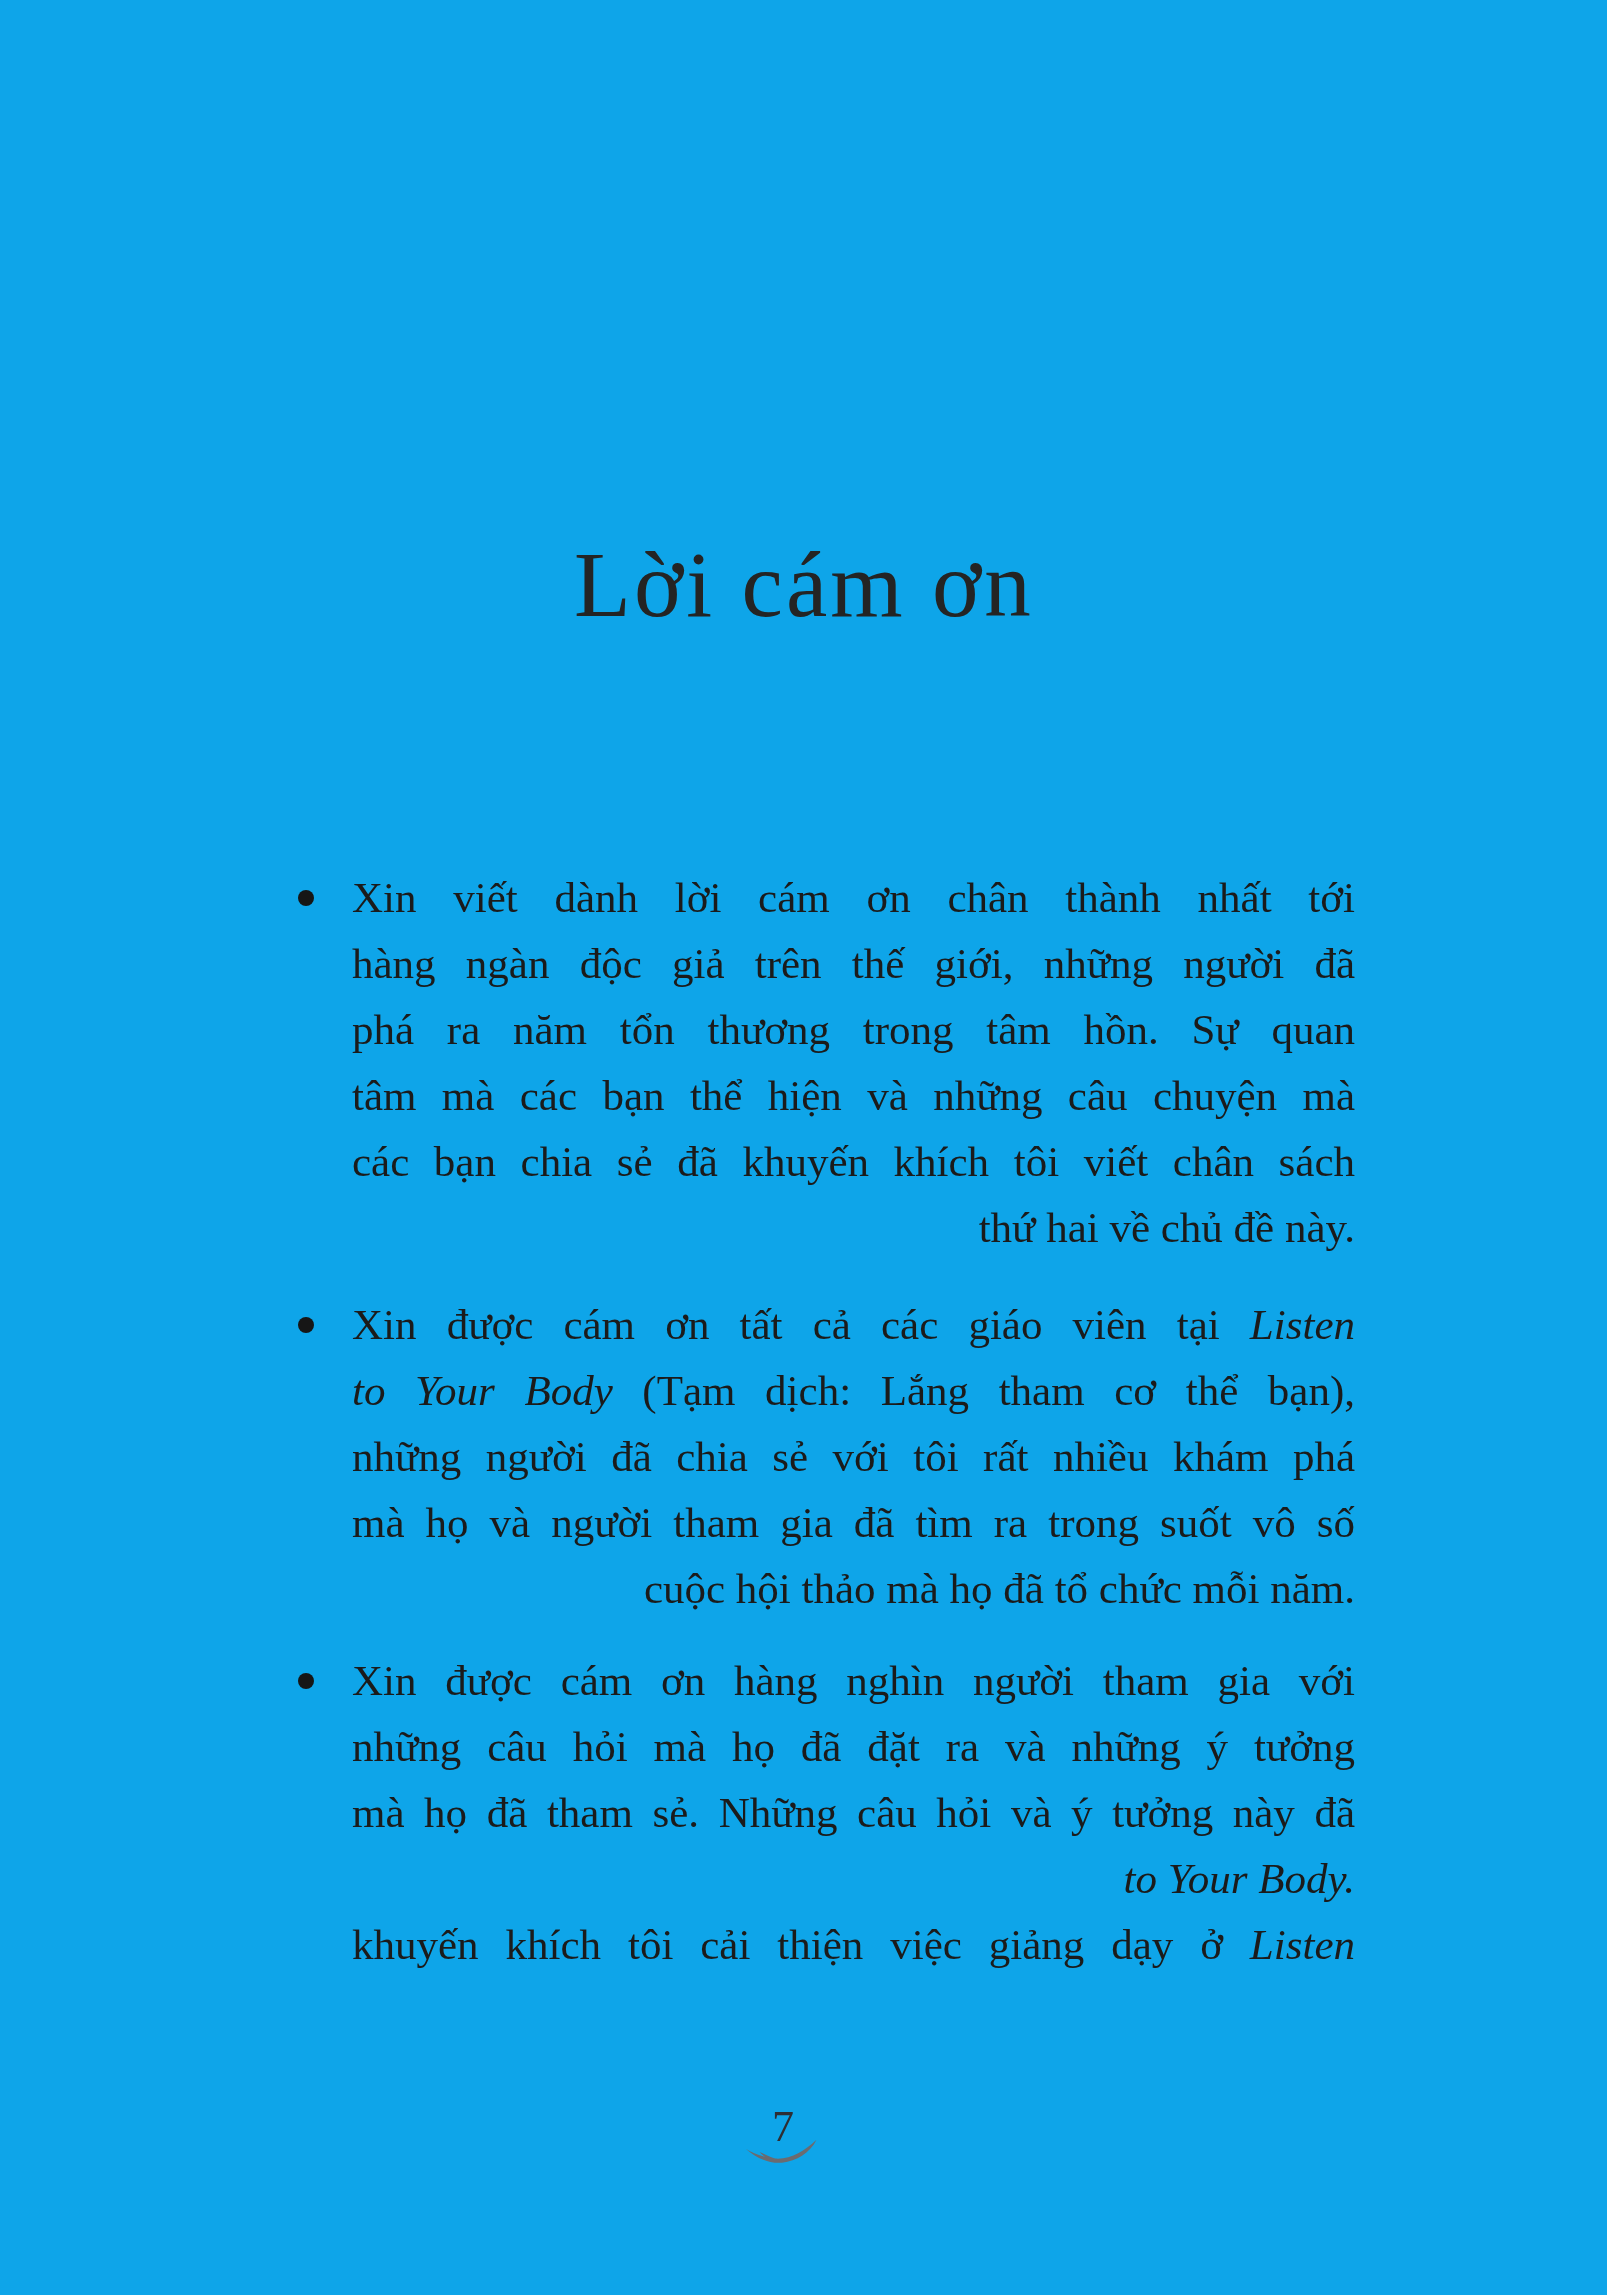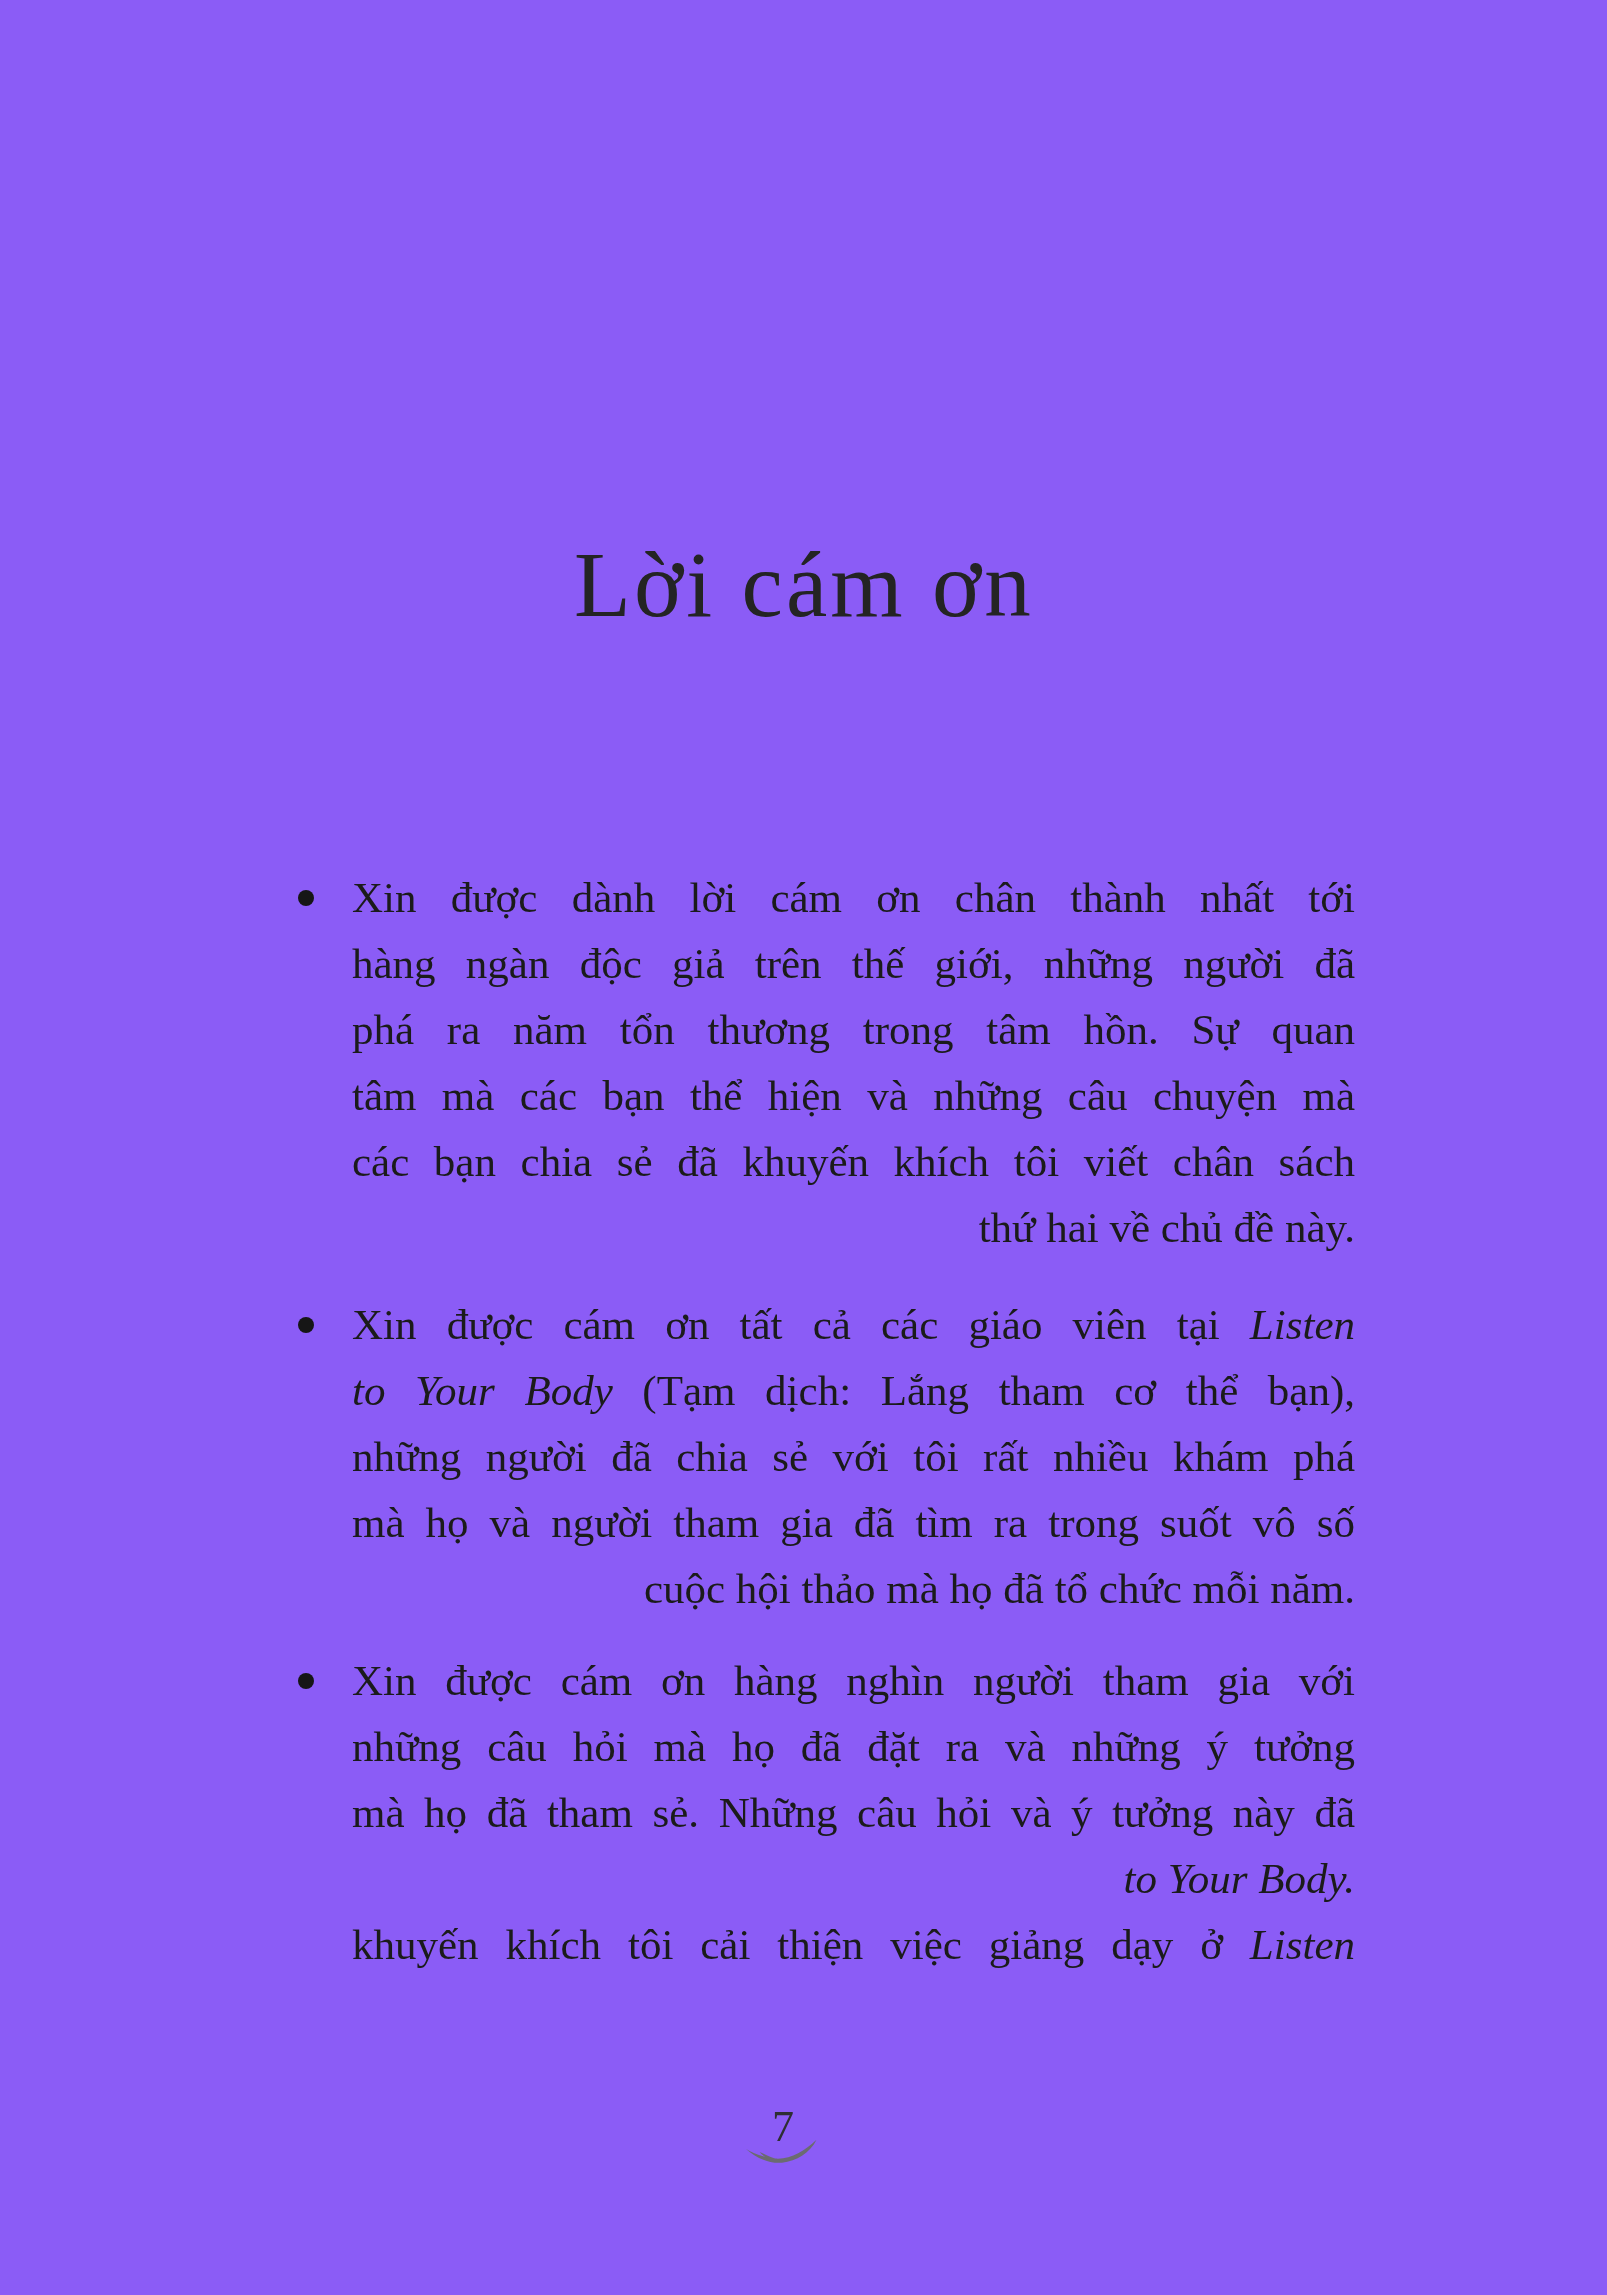--- a/index.html
+++ b/index.html
@@ -4,21 +4,21 @@
 <style>
   html, body {
     margin: 0;
     padding: 0;
     background: #e8e8e8;
   }
   .page {
     position: relative;
     width: 1608px;
     height: 2295px;
-    background: #8b5cf6;
+    background: #0ea5e9;
     font-family: "Liberation Serif", serif;
     overflow: hidden;
   }
   .title {
     position: absolute;
     top: 527px;
     left: 0;
     width: 1608px;
     margin: 0;
     text-align: center;
@@ -98,21 +98,21 @@
 <body>
 
 <div class="page">
 
   <h1 class="title">Lời cám ơn</h1>
 
   <div class="content">
 
     <div class="bullet-item">
       <span class="dot"></span>
-      <div class="line jl"><span>Xin được dành lời cám ơn chân thành nhất tới</span></div>
+      <div class="line jl"><span>Xin viết dành lời cám ơn chân thành nhất tới</span></div>
       <div class="line jl"><span>hàng ngàn độc giả trên thế giới, những người đã</span></div>
       <div class="line jl"><span>phá ra năm tổn thương trong tâm hồn. Sự quan</span></div>
       <div class="line jl"><span>tâm mà các bạn thể hiện và những câu chuyện mà</span></div>
       <div class="line jl"><span>các bạn chia sẻ đã khuyến khích tôi viết chân sách</span></div>
       <div class="line ll"><span>thứ hai về chủ đề này.</span></div>
     </div>
 
     <div class="bullet-item b2">
       <span class="dot"></span>
       <div class="line jl"><span>Xin được cám ơn tất cả các giáo viên tại </span><span class="seg-i">Listen</span></div>

